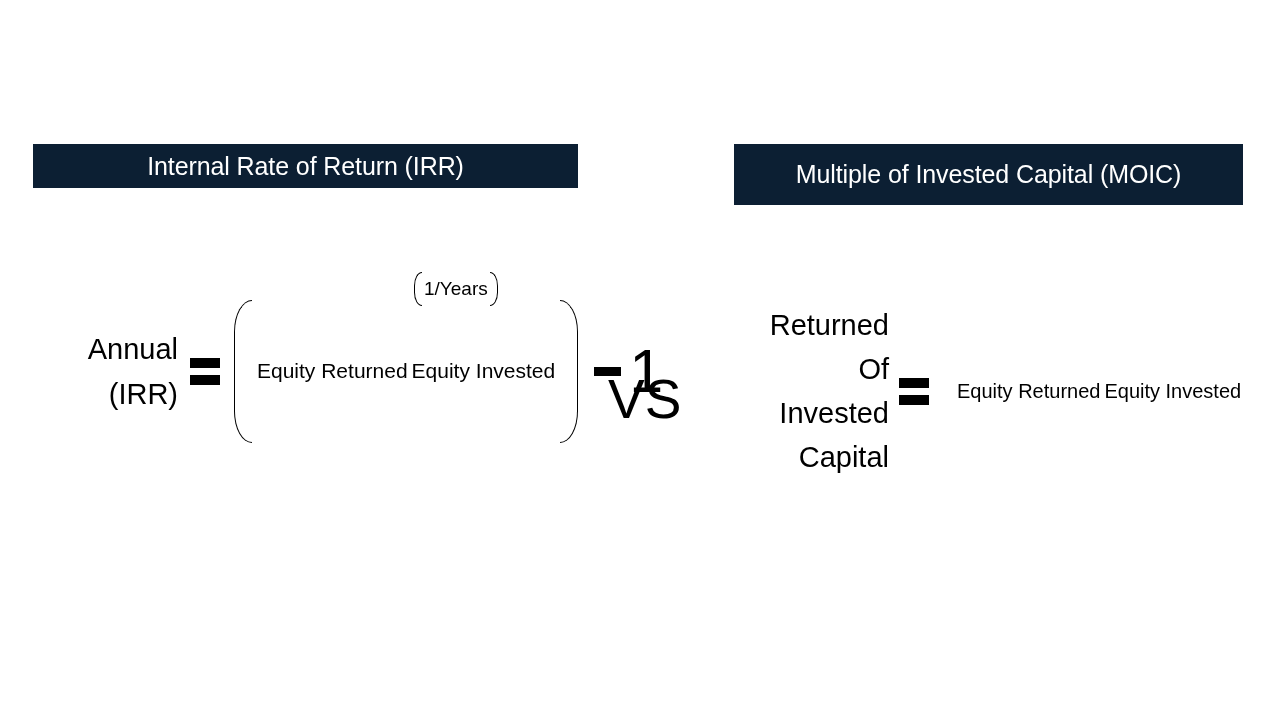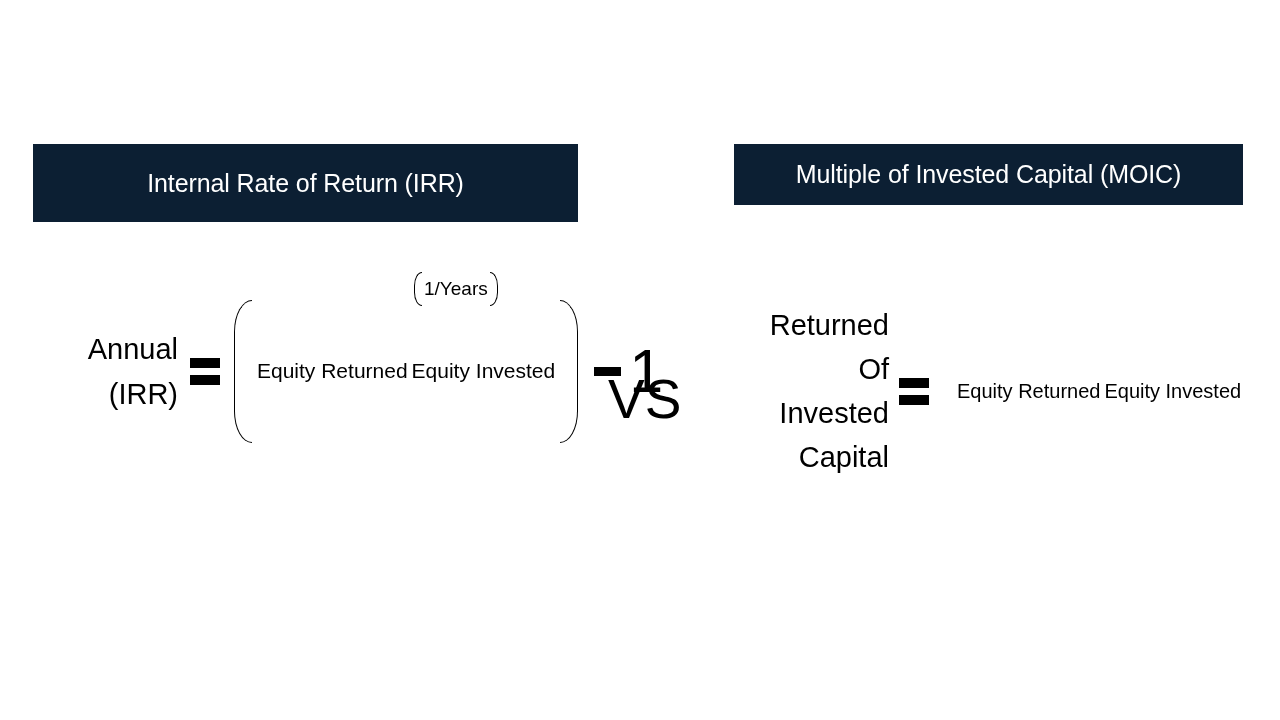--- a/index.html
+++ b/index.html
@@ -27,21 +27,21 @@
     display: flex;
     align-items: center;
     justify-content: center;
     background: #0c1f33;
     color: #ffffff;
     font-size: 25px;
     font-weight: 400;
     letter-spacing: -0.1px;
     white-space: nowrap;
   }
-  #irr-header   { left: 33px;  top: 144px; width: 545px; height: 78px; }
+  #irr-header   { left: 33px;  top: 144px; width: 545px; height: 44px; }
   #moic-header  { left: 734px; top: 144px; width: 509px; height: 61px; }
 
   
   .formula {
     position: absolute;
     display: flex;
     align-items: center;
   }
 
   .term-label {

